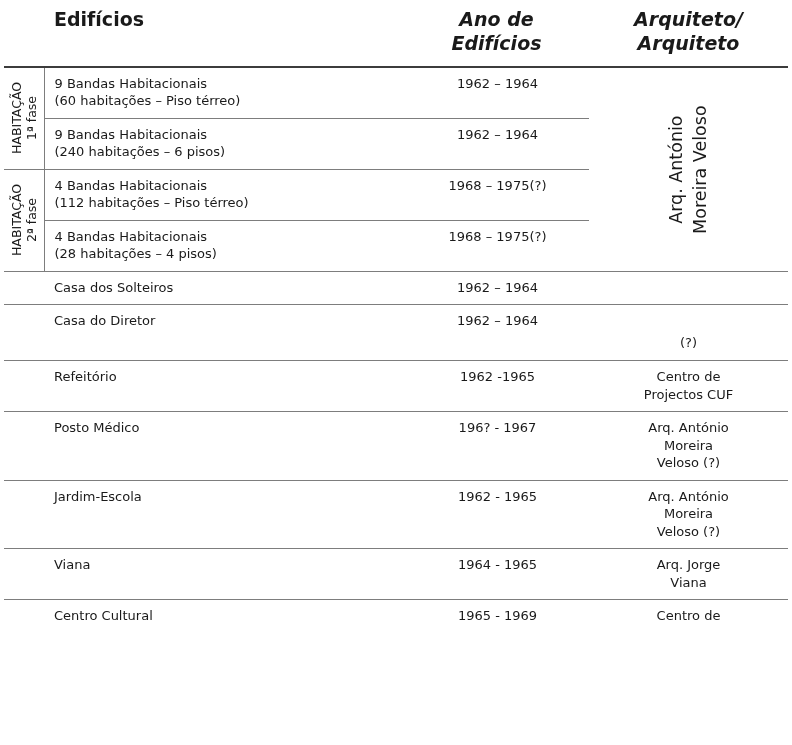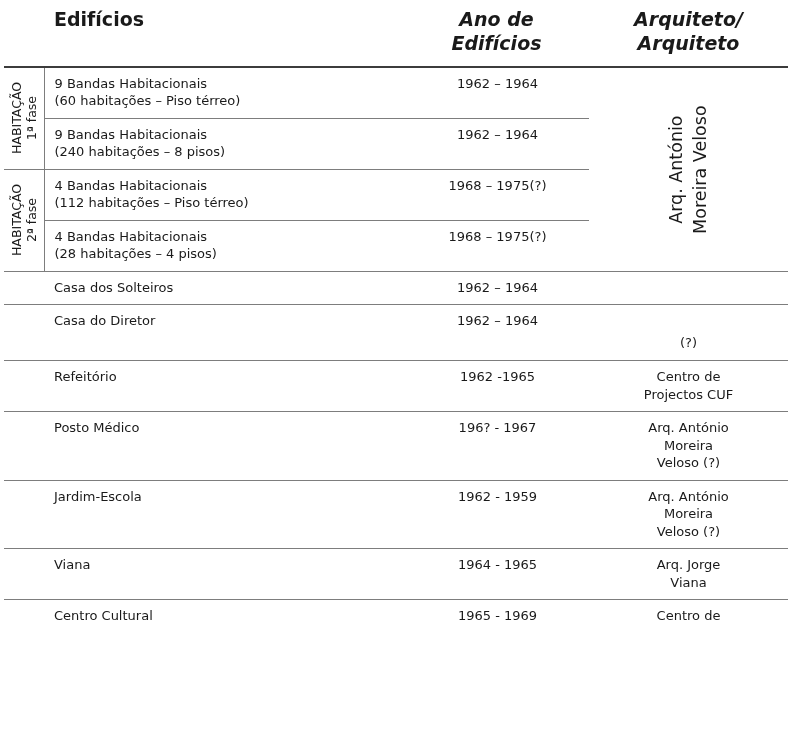--- a/index.html
+++ b/index.html
@@ -173,21 +173,21 @@
             <span>Arq. António</span>
             <span>Moreira Veloso</span>
           </div>
         </div>
       </td>
     </tr>
 
     <tr>
       <td class="cell">
         <div>9 Bandas Habitacionais</div>
-        <div>(240 habitações – 8 pisos)</div>
+        <div>(240 habitações – 6 pisos)</div>
       </td>
       <td class="cell year">1962 – 1964</td>
     </tr>
 
     <tr>
       <td class="side-cell" rowspan="2">
         <div class="vert-label">
           <div class="vert-inner">
             <span>HABITAÇÃO</span>
             <span class="l2">2ª fase</span>
@@ -242,21 +242,21 @@
       <td class="cell center">
         <div>Arq. António</div>
         <div>Moreira</div>
         <div>Veloso (?)</div>
       </td>
     </tr>
 
     <tr>
       <td class="side-cell plain"></td>
       <td class="cell">Jardim-Escola</td>
-      <td class="cell year">1962 - 1959</td>
+      <td class="cell year">1962 - 1965</td>
       <td class="cell center">
         <div>Arq. António</div>
         <div>Moreira</div>
         <div>Veloso (?)</div>
       </td>
     </tr>
 
     <tr>
       <td class="side-cell plain"></td>
       <td class="cell">Viana</td>

